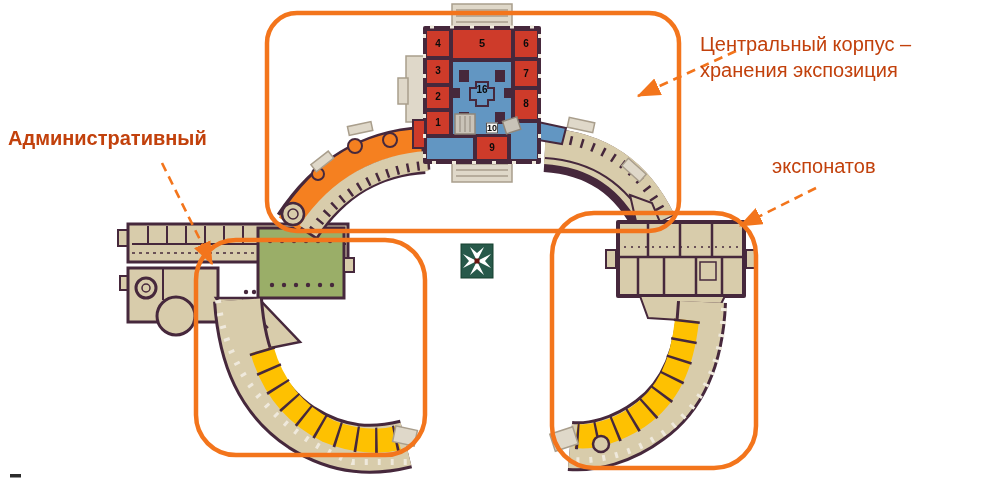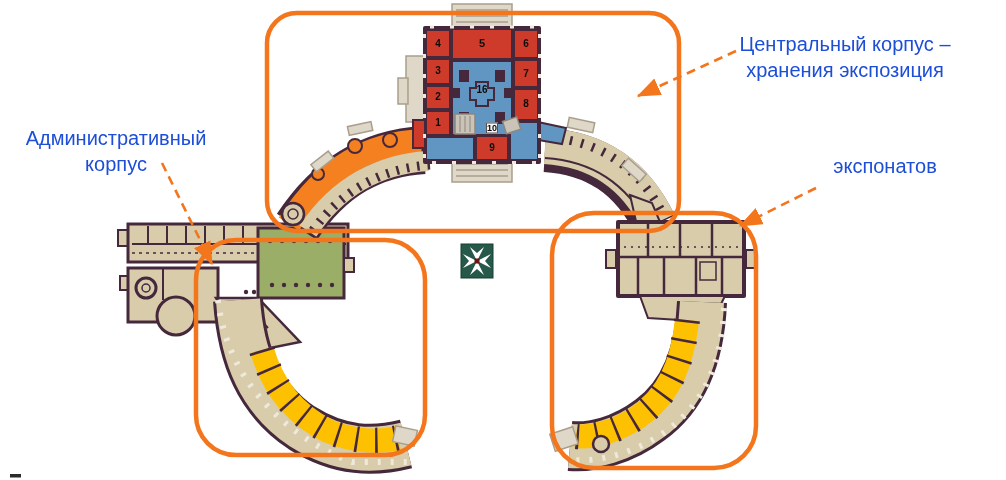--- a/index.html
+++ b/index.html
@@ -1,19 +1,19 @@
 <!DOCTYPE html>
 <html><head>
 <meta charset="utf-8">
 <style>
   html,body{margin:0;padding:0;background:#fff;}
   #canvas{position:relative;width:1006px;height:480px;background:#ffffff;overflow:hidden;
           font-family:"Liberation Sans",sans-serif;}
   #plan-svg{position:absolute;left:0;top:0;}
-  .callout{position:absolute;color:#1d4ed8;text-align:center;font-size:20px;line-height:26px;}
+  .callout{position:absolute;color:#c2410c;text-align:left;font-size:20px;line-height:26px;}
   .callout span{display:block;}
   .room-num{position:absolute;transform:translate(-50%,-50%);font-size:10px;font-weight:bold;
             color:#0b0b0b;line-height:1;}
   .room-num.badge{background:#f7f5f2;border:1px solid #555;padding:0 0;font-size:9px;}
 </style>
 </head>
 <body>
 
 <div id="canvas">
 
@@ -225,23 +225,22 @@
     <line x1="736" y1="51" x2="638" y2="96" marker-end="url(#ah)"></line>
     <line x1="162" y1="163" x2="212" y2="264" marker-end="url(#ah)"></line>
     <line x1="816" y1="188" x2="740" y2="226" marker-end="url(#ah)"></line>
   </g>
 </svg>
 
 <div class="callout" style="left:700px;top:31px;width:290px;">
   <span>Центральный корпус –</span>
   <span>хранения экспозиция</span>
 </div>
-<div class="callout" style="left:8px;top:125px;width:216px;">
+<div class="callout" style="left:8px;top:125px;width:216px;font-weight:bold;">
   <span>Административный</span>
-  <span>корпус</span>
 </div>
 <div class="callout" style="left:772px;top:153px;width:226px;">
   <span>экспонатов</span>
 </div>
 
 <span class="room-num" style="left:438px;top:123px;">1</span>
 <span class="room-num" style="left:438px;top:97px;">2</span>
 <span class="room-num" style="left:438px;top:71px;">3</span>
 <span class="room-num" style="left:438px;top:44px;">4</span>
 <span class="room-num" style="left:482px;top:43px;font-size:11px;">5</span>

